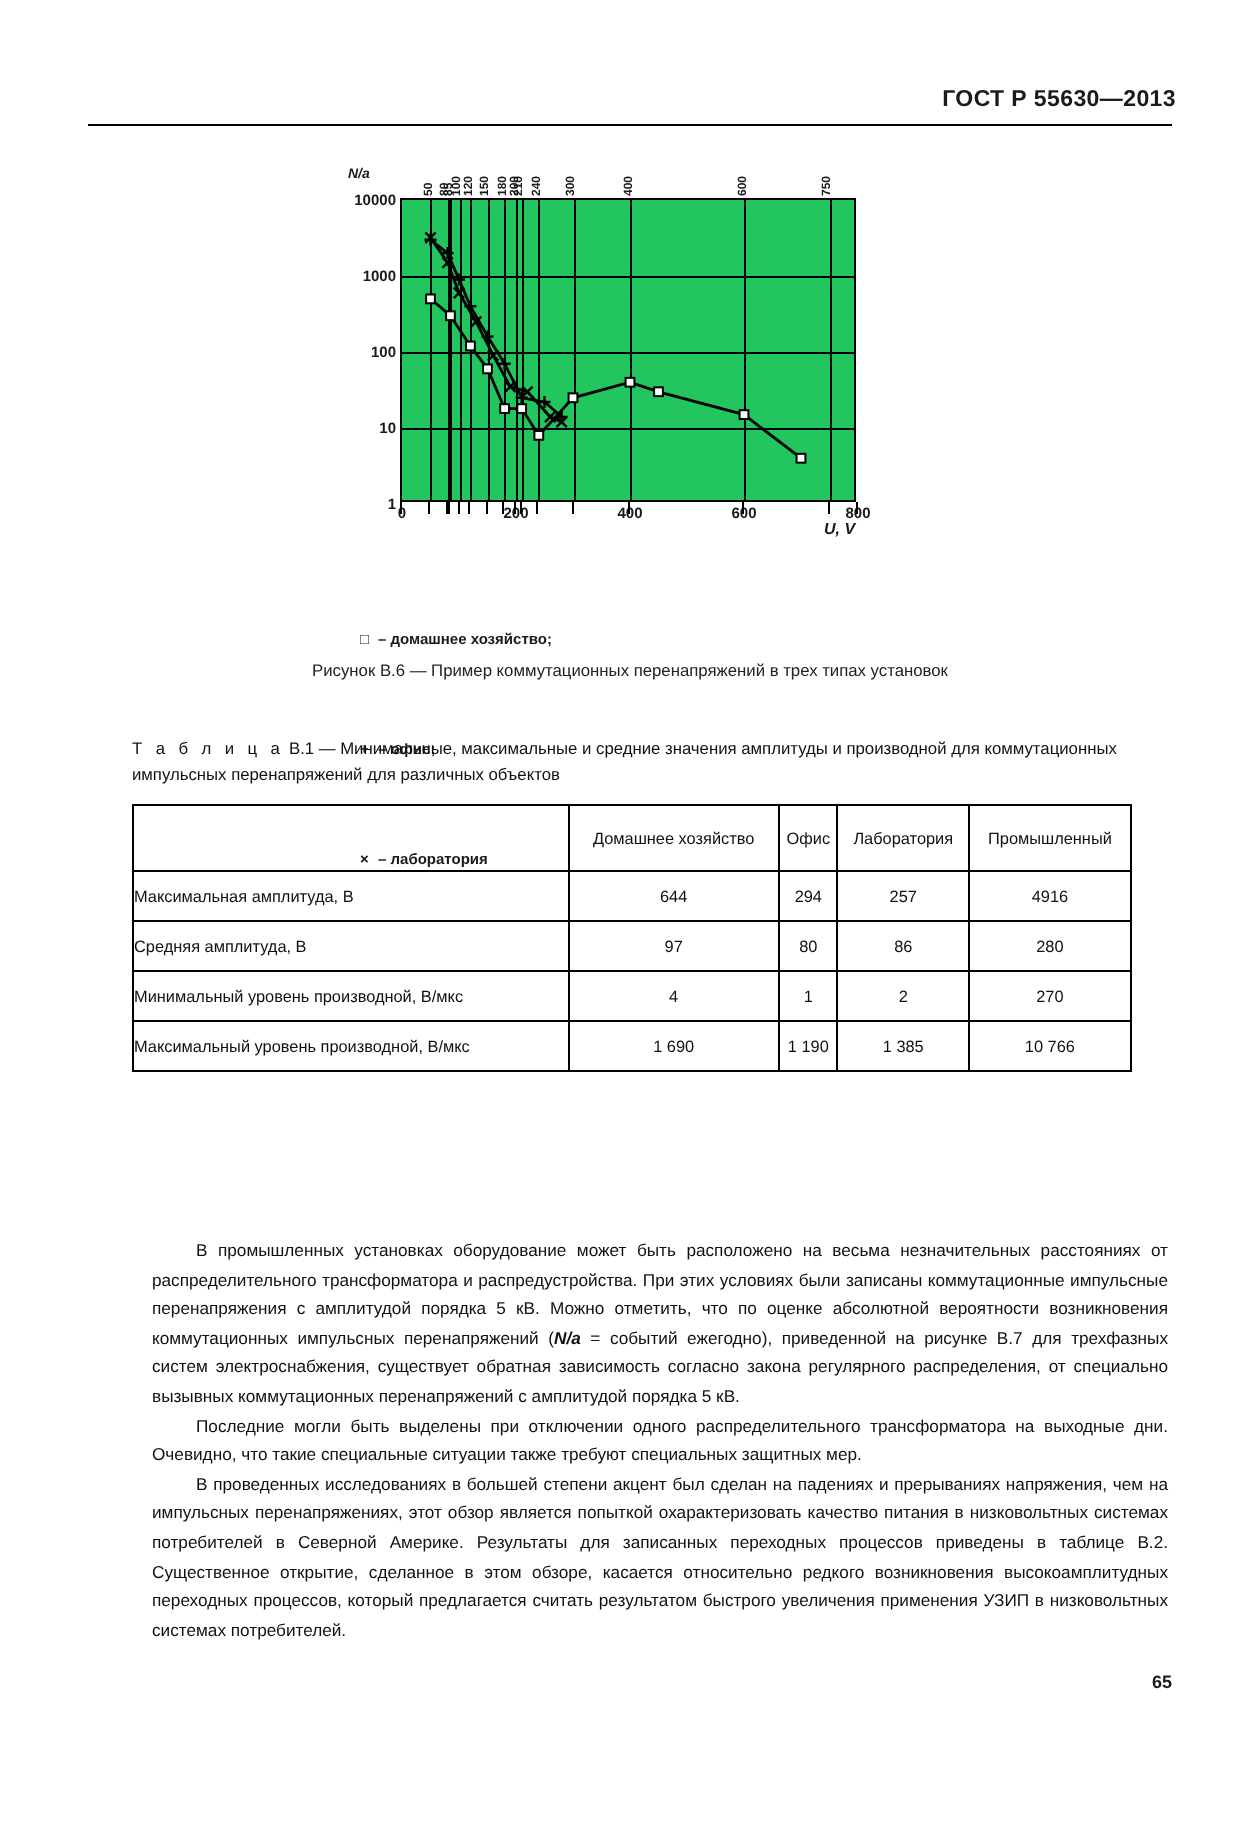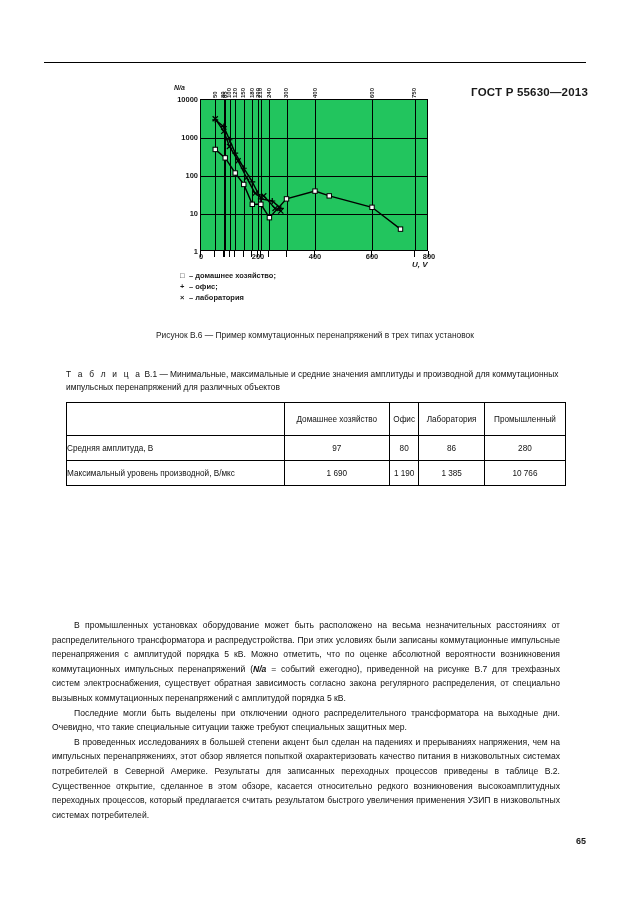--- a/index.html
+++ b/index.html
@@ -12,21 +12,21 @@
     overflow:hidden;
   }
   .page{
     position:absolute; left:0; top:0; width:630px; height:913px;
     background:#fff;
   }
   
   .hdr{
     position:absolute; left:0; top:44px; width:630px;
     text-align:right; padding-right:42px; box-sizing:border-box;
-    font-size:11.5px; font-weight:bold; letter-spacing:.2px;margin-top:42px;
+    font-size:11.5px; font-weight:bold; letter-spacing:.2px;
   }
   .hdr-rule{
     position:absolute; left:44px; top:62px; width:542px; height:1px;
     background:#000;
   }
   
   .figure{
     position:absolute; left:172px; top:80px; width:268px; height:235px;
   }
   .plot-wrap{position:absolute; left:0; top:0; width:268px; height:200px;}
@@ -58,21 +58,21 @@
     position:absolute; left:240px; top:180px;
     font-size:8px; font-weight:bold; font-style:italic;
   }
   .tickrow{position:absolute; left:28px; top:171px; width:228px; height:6px;}
   .tickrow i{position:absolute; top:0; width:1px; height:6px; background:#000;}
   
   .legend{
     position:absolute; left:8px; top:190px; font-size:7.5px;
     font-weight:bold; line-height:11px; white-space:nowrap;
   }
-  .legend div{display:block;}
+  .legend div{display:block;margin-top:44px;}
   .legend .mk{display:inline-block; width:9px;}
   
   .fig-cap{
     position:absolute; left:44px; top:330px; width:542px;
     text-align:center; font-size:8.4px; color:#222;
   }
   
   .tbl-cap{
     position:absolute; left:66px; top:368px; width:508px;
     font-size:8.4px; line-height:13px; color:#111;
@@ -87,21 +87,21 @@
   table.data td,table.data th{
     border:1px solid #000; padding:0; font-weight:normal;
   }
   table.data th{height:32px; text-align:center; line-height:11px; font-weight:normal;}
   table.data td{height:24px;}
   td.lbl{text-align:left; padding-left:8px;}
   td.val{text-align:center;}
   th.blank{border-left:none;border-top:none;}
   
   .body{
-    position:absolute; left:52px; top:618px; width:508px;
+    position:absolute; left:76px; top:618px; width:508px;
     font-size:8.6px; line-height:14.6px; text-align:justify; color:#111;
   }
   .body p{margin:0; text-indent:22px;}
   .body i{font-style:italic; font-weight:bold;}
   
   .pno{
     position:absolute; left:0; top:836px; width:630px;
     text-align:right; padding-right:44px; box-sizing:border-box;
     font-size:9px; font-weight:bold;
   }
@@ -247,27 +247,41 @@
       <tr>
         <th class="blank"></th>
         <th>Домашнее хозяйство</th>
         <th>Офис</th>
         <th>Лаборатория</th>
         <th>Промышлен­ный</th>
       </tr>
     </thead>
     <tbody>
       <tr>
+        <td class="lbl">Максимальная амплитуда, В</td>
+        <td class="val">644</td>
+        <td class="val">294</td>
+        <td class="val">257</td>
+        <td class="val">4916</td>
+      </tr>
+      <tr>
         <td class="lbl">Средняя амплитуда, В</td>
         <td class="val">97</td>
         <td class="val">80</td>
         <td class="val">86</td>
         <td class="val">280</td>
       </tr>
       <tr>
+        <td class="lbl">Минимальный уровень производной, В/мкс</td>
+        <td class="val">4</td>
+        <td class="val">1</td>
+        <td class="val">2</td>
+        <td class="val">270</td>
+      </tr>
+      <tr>
         <td class="lbl">Максимальный уровень производной, В/мкс</td>
         <td class="val">1 690</td>
         <td class="val">1 190</td>
         <td class="val">1 385</td>
         <td class="val">10 766</td>
       </tr>
     </tbody>
   </table>
 
   <div class="body">

